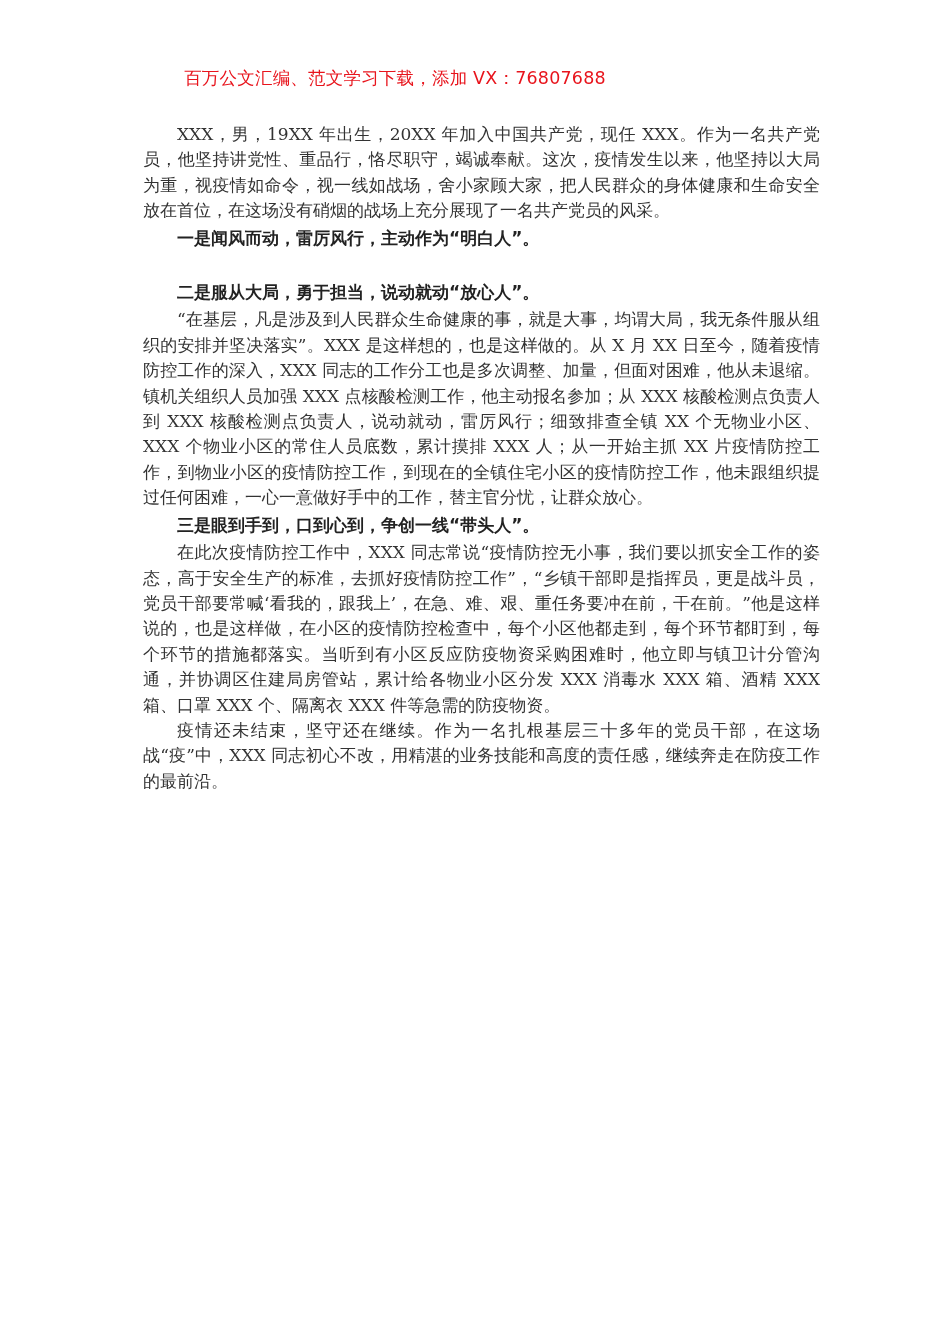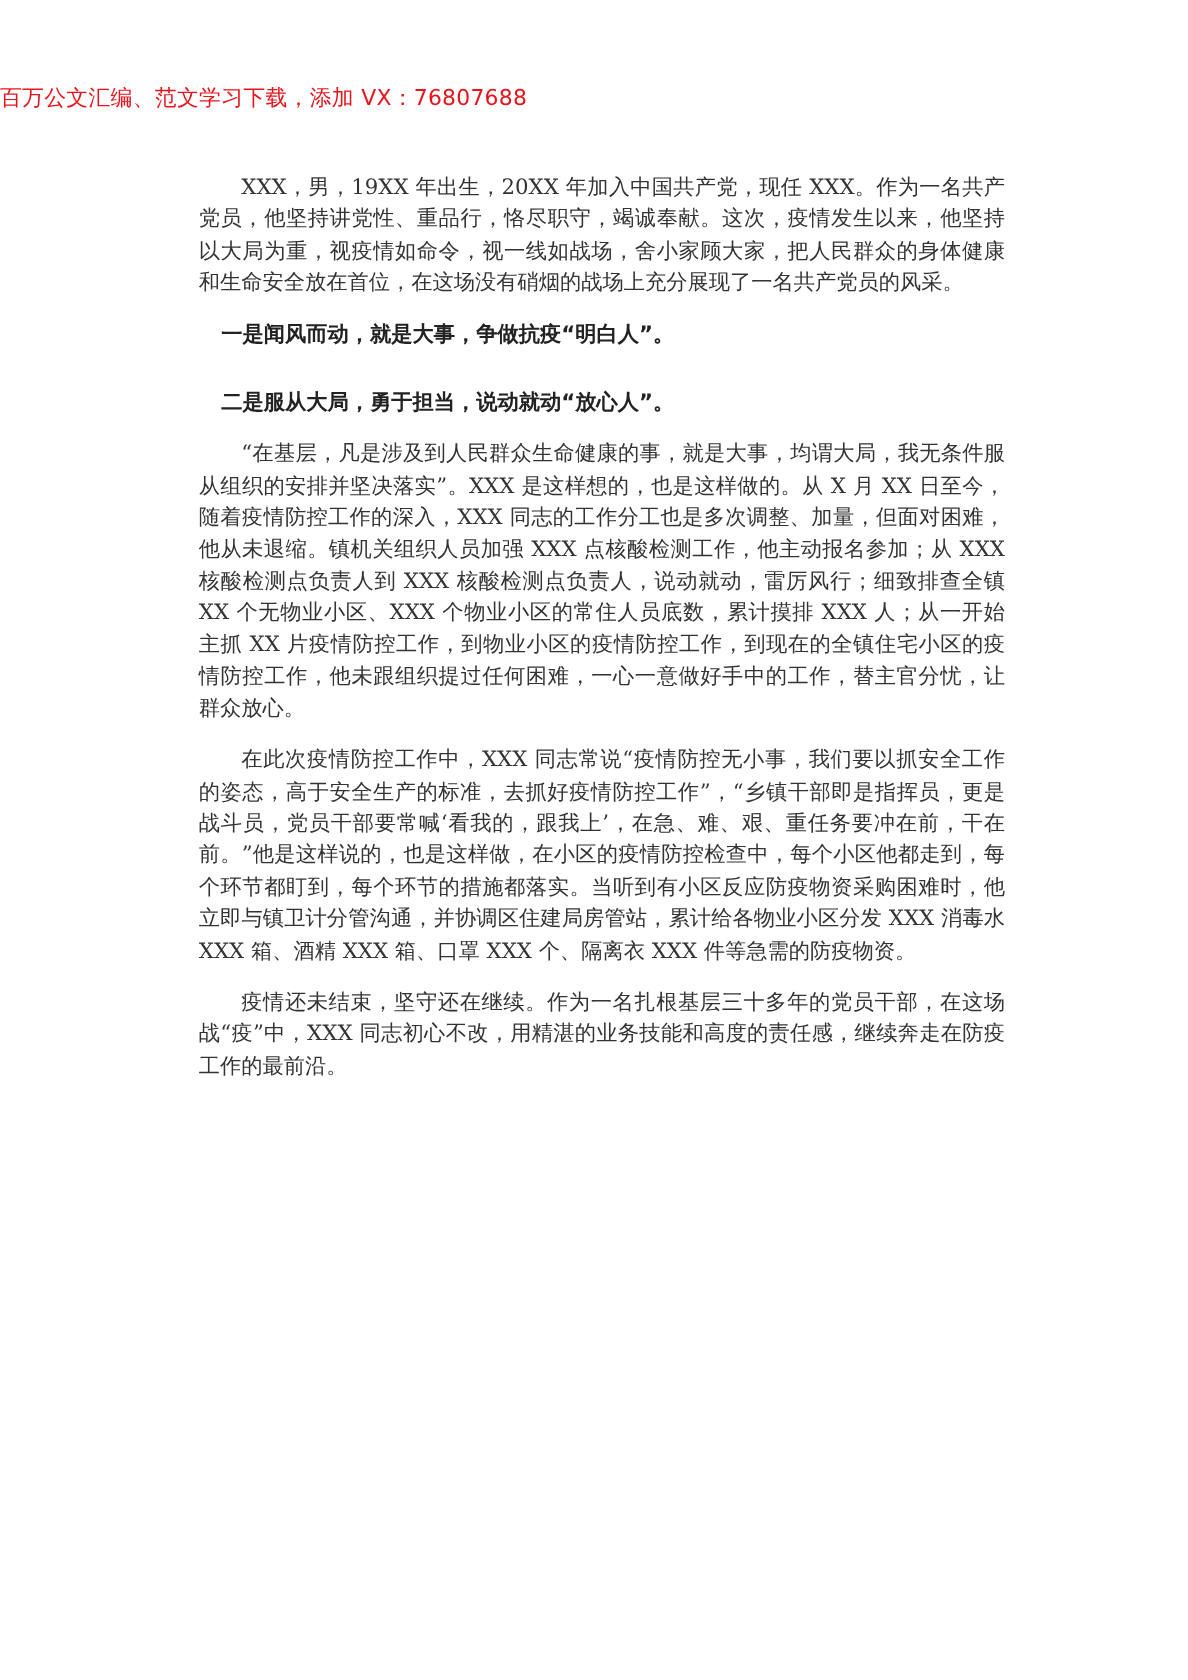--- a/index.html
+++ b/index.html
@@ -1,39 +1,40 @@
 <!DOCTYPE html>
 <html><head>
 <meta charset="utf-8">
 <style>
   html, body { margin: 0; padding: 0; background: #ffffff; }
   body { width: 950px; height: 1344px; position: relative; overflow: hidden; }
   .banner {
-    position: absolute; top: 66px; left: 0; width: 790px; text-align: left;
+    position: absolute; top: 66px; left: 0; width: 790px; text-align: center;
     color: #e8141c; font-family: "DejaVu Sans", sans-serif; font-size: 17.5px; letter-spacing: 0.2px;
   }
   .doc {
     position: absolute; top: 122px; left: 143px; width: 677px;
     font-family: "DejaVu Serif", serif; font-size: 17px; line-height: 25.4px;
     color: #333333; text-align: justify; text-justify: inter-character;
   }
-  .doc p { margin: 16px; text-indent: 2em; }
+  .doc p { margin: 0; text-indent: 2em; }
   .doc p.h { font-family: "DejaVu Sans", sans-serif; font-weight: bold; color: #222; margin: 2px 0 2px 0; }
   .doc .gap { height: 25px; }
 </style>
 </head>
 <body>
 
 <div class="banner">百万公文汇编、范文学习下载，添加 VX：76807688</div>
 
 <div class="doc">
   <p>XXX，男，19XX 年出生，20XX 年加入中国共产党，现任 XXX。作为一名共产党员，他坚持讲党性、重品行，恪尽职守，竭诚奉献。这次，疫情发生以来，他坚持以大局为重，视疫情如命令，视一线如战场，舍小家顾大家，把人民群众的身体健康和生命安全放在首位，在这场没有硝烟的战场上充分展现了一名共产党员的风采。</p>
 
-  <p class="h">一是闻风而动，就是大事，争做抗疫“明白人”。</p>
+  <p class="h">一是闻风而动，雷厉风行，主动作为“明白人”。</p>
 
   <div class="gap"></div>
 
   <p class="h">二是服从大局，勇于担当，说动就动“放心人”。</p>
   <p>“在基层，凡是涉及到人民群众生命健康的事，就是大事，均谓大局，我无条件服从组织的安排并坚决落实”。XXX 是这样想的，也是这样做的。从 X 月 XX 日至今，随着疫情防控工作的深入，XXX 同志的工作分工也是多次调整、加量，但面对困难，他从未退缩。镇机关组织人员加强 XXX 点核酸检测工作，他主动报名参加；从 XXX 核酸检测点负责人到 XXX 核酸检测点负责人，说动就动，雷厉风行；细致排查全镇 XX 个无物业小区、XXX 个物业小区的常住人员底数，累计摸排 XXX 人；从一开始主抓 XX 片疫情防控工作，到物业小区的疫情防控工作，到现在的全镇住宅小区的疫情防控工作，他未跟组织提过任何困难，一心一意做好手中的工作，替主官分忧，让群众放心。</p>
 
+  <p class="h">三是眼到手到，口到心到，争创一线“带头人”。</p>
   <p>在此次疫情防控工作中，XXX 同志常说“疫情防控无小事，我们要以抓安全工作的姿态，高于安全生产的标准，去抓好疫情防控工作”，“乡镇干部即是指挥员，更是战斗员，党员干部要常喊‘看我的，跟我上’，在急、难、艰、重任务要冲在前，干在前。”他是这样说的，也是这样做，在小区的疫情防控检查中，每个小区他都走到，每个环节都盯到，每个环节的措施都落实。当听到有小区反应防疫物资采购困难时，他立即与镇卫计分管沟通，并协调区住建局房管站，累计给各物业小区分发 XXX 消毒水 XXX 箱、酒精 XXX 箱、口罩 XXX 个、隔离衣 XXX 件等急需的防疫物资。</p>
   <p>疫情还未结束，坚守还在继续。作为一名扎根基层三十多年的党员干部，在这场战“疫”中，XXX 同志初心不改，用精湛的业务技能和高度的责任感，继续奔走在防疫工作的最前沿。</p>
 </div>
 
 </body></html>

